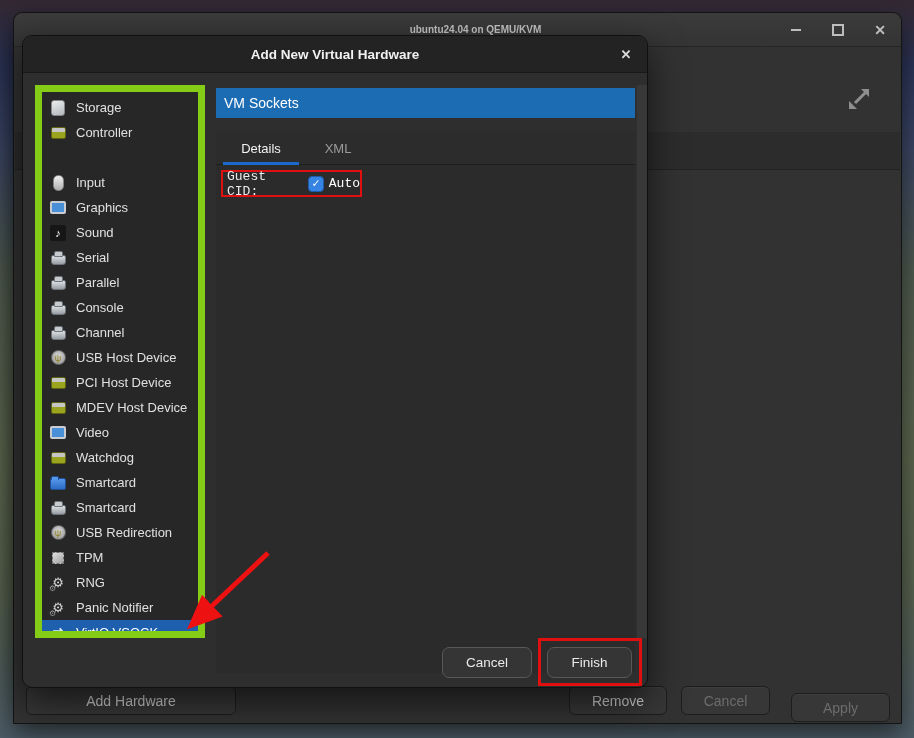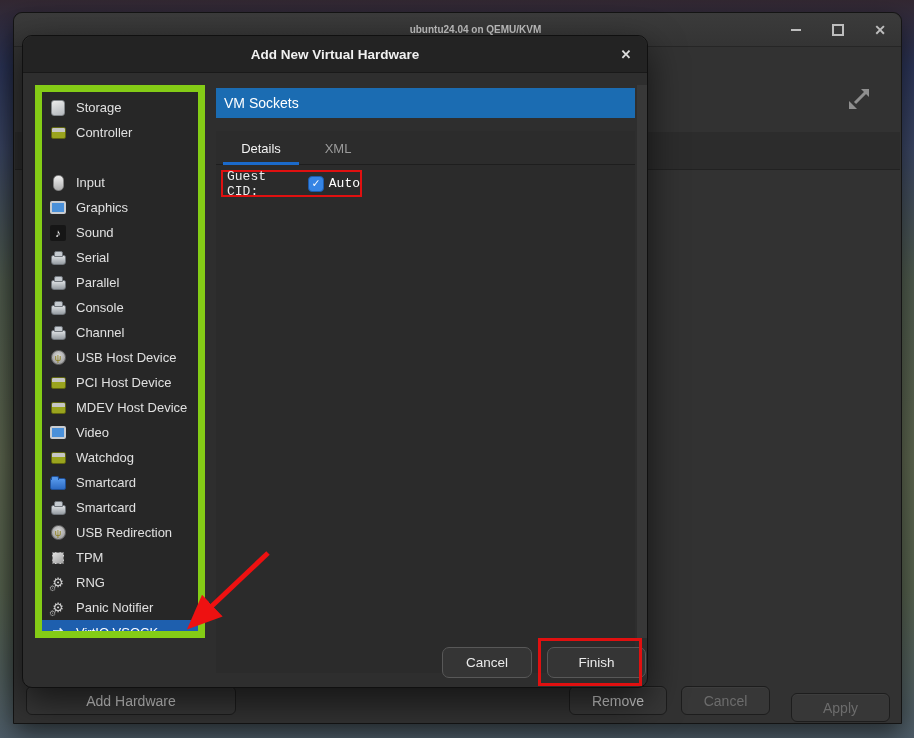--- a/index.html
+++ b/index.html
@@ -101,21 +101,21 @@
   .checkbox{width:16px;height:16px;background:#3584e4;border:1px solid #1c5aab;border-radius:4px;color:#fff;
     font-size:12px;font-weight:700;display:flex;align-items:center;justify-content:center;box-sizing:border-box;cursor:default;}
   .auto-label{font-size:13px;color:#ffffff;}
   .scroll-strip{position:absolute;left:614px;top:49px;width:10px;height:553px;background:#383838;}
   
   .dlg-btn{
     position:absolute;top:611px;height:31px;border-radius:7px;background:#353535;border:1px solid #585858;
     color:#eaeaea;font-size:13.5px;display:flex;align-items:center;justify-content:center;box-sizing:border-box;cursor:default;
   }
   .btn-dlgcancel{left:419px;width:90px;}
-  .btn-finish{left:524px;width:99px;}
+  .btn-finish{left:524px;width:85px;}
   .finish-annotation{position:absolute;left:515px;top:602px;width:104px;height:48px;border:3px solid #e01010;box-sizing:border-box;}
   
   .arrow-overlay{position:absolute;left:182px;top:543px;width:100px;height:95px;z-index:9;pointer-events:none;}
 </style>
 </head>
 <body>
 
 <div class="desktop"></div>
 
 <div class="vm-window">

